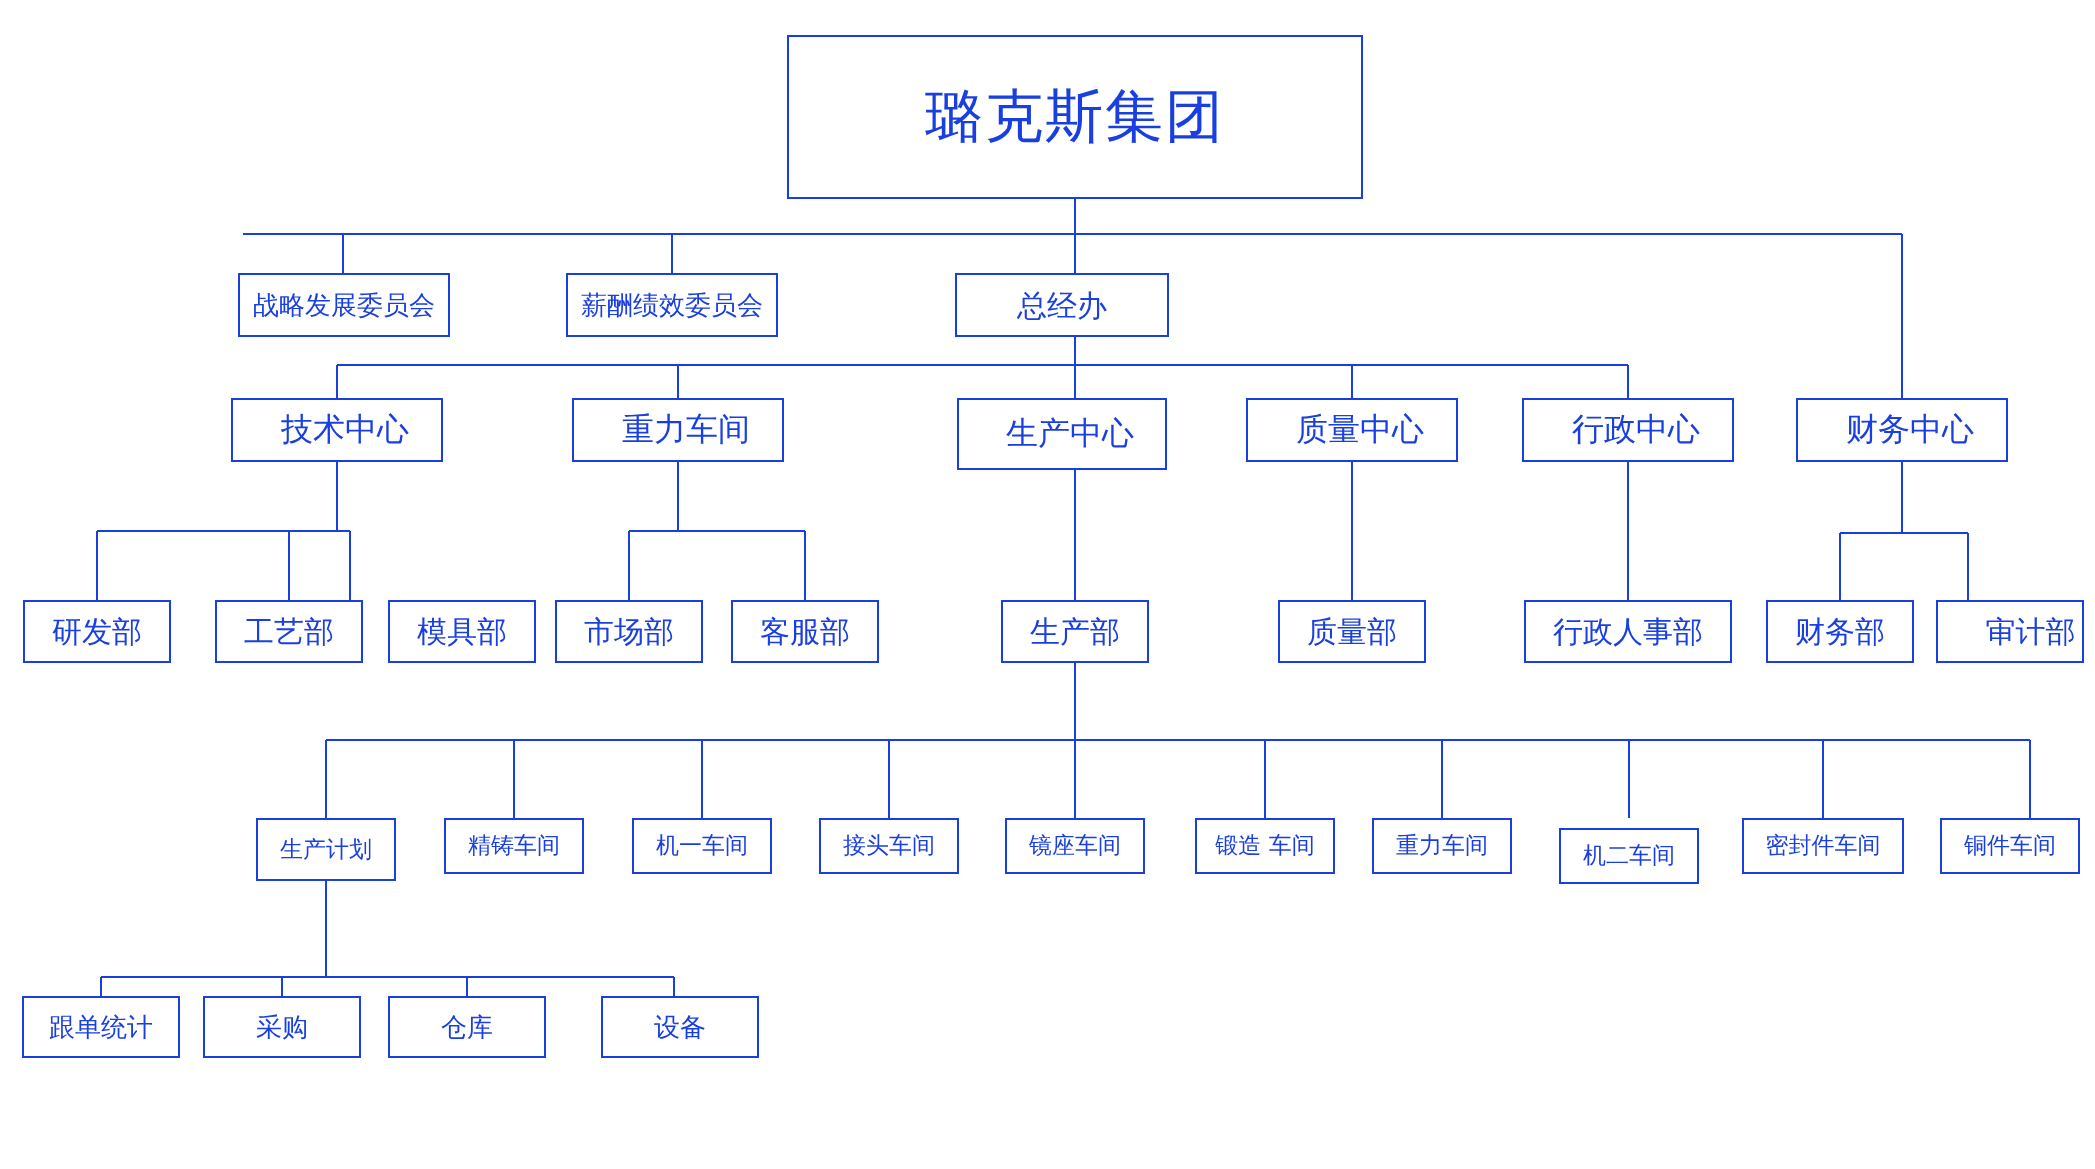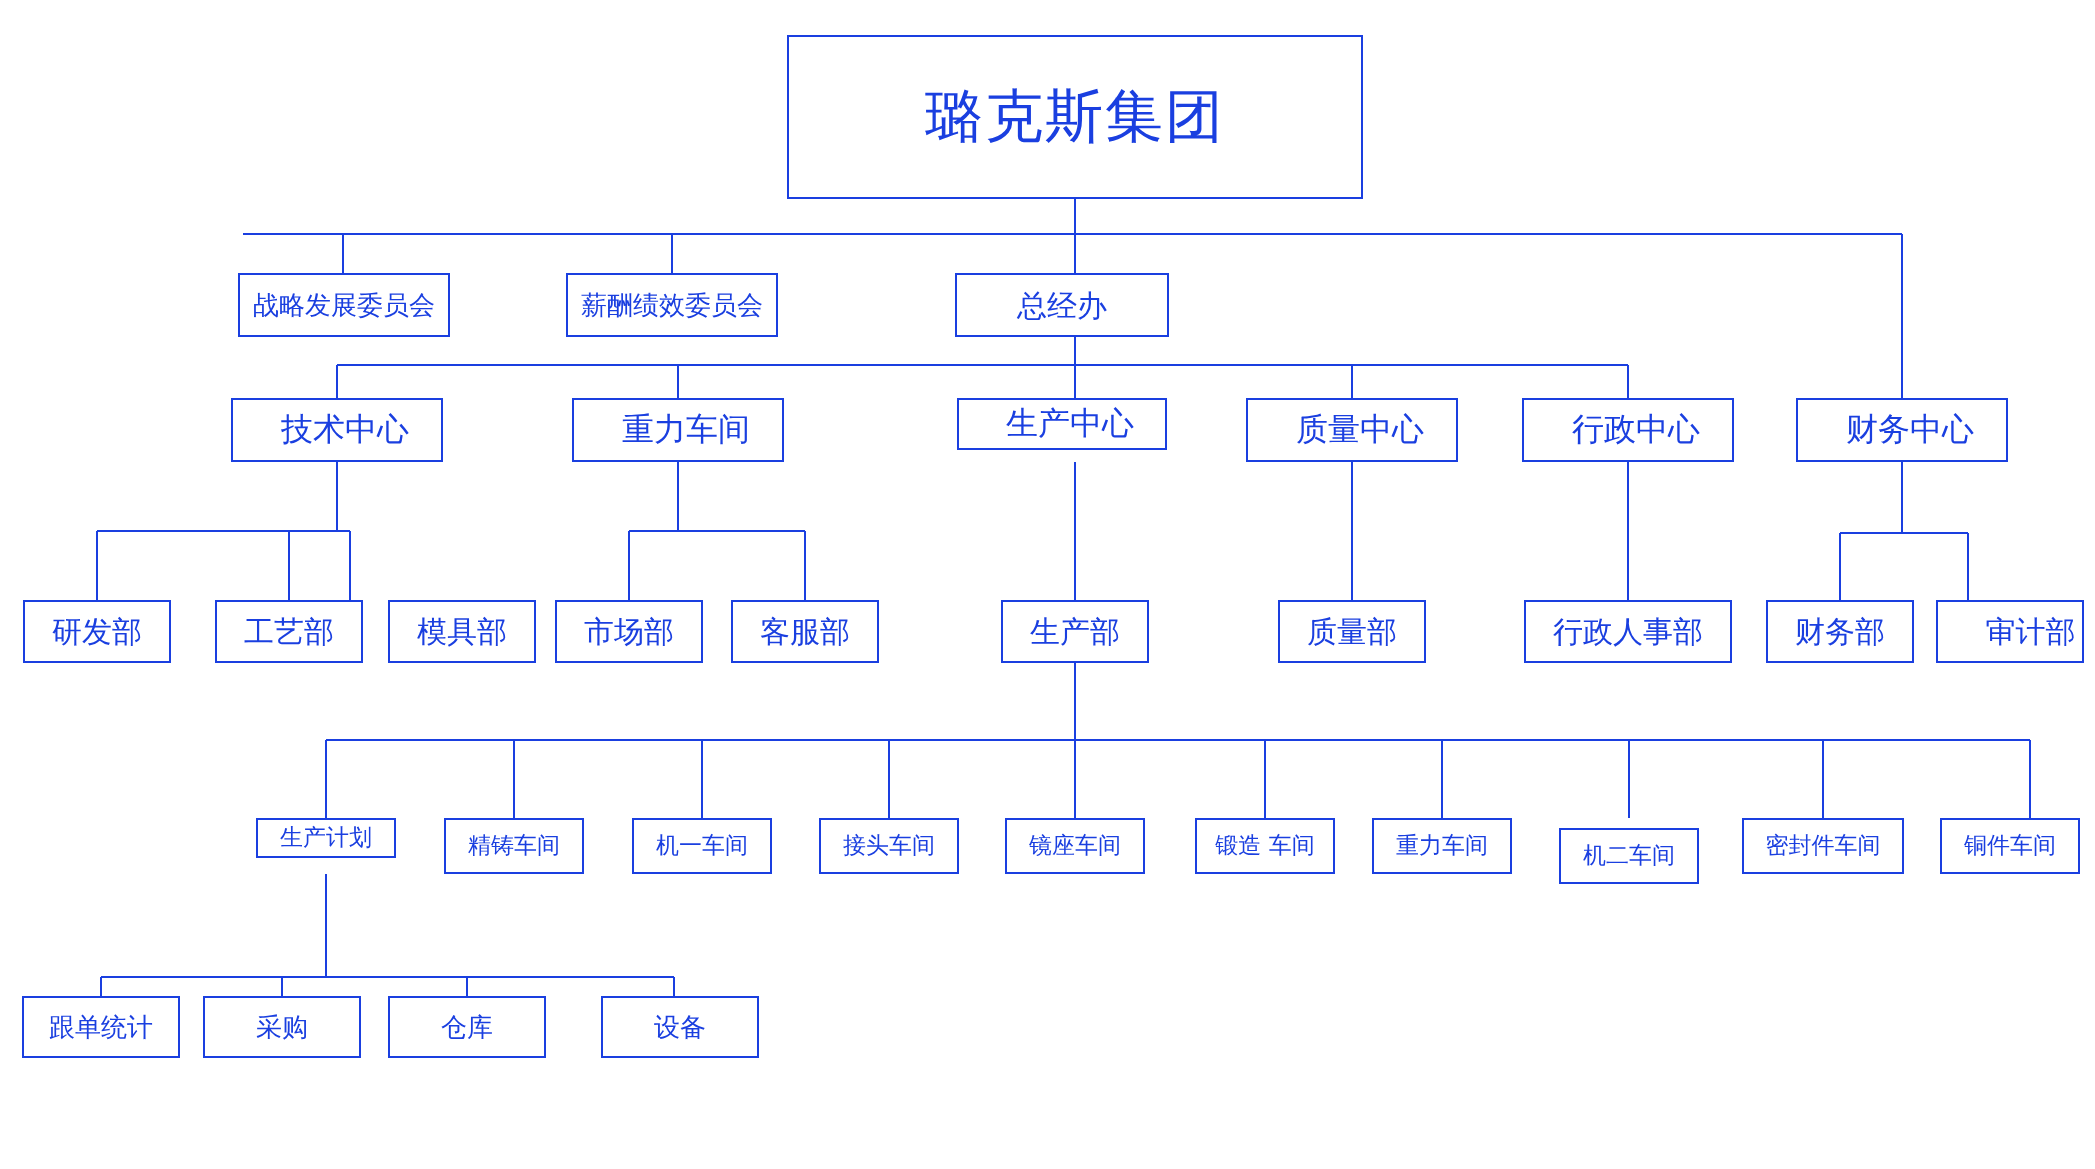--- a/index.html
+++ b/index.html
@@ -151,21 +151,21 @@
   <div class="node lvl-office" style="left:955px; top:273px; width:214px; height:64px;">
     <span>总经办</span>
   </div>
 
   <div class="node lvl-center" style="left:231px; top:398px; width:212px; height:64px;">
     <span>技术中心</span>
   </div>
   <div class="node lvl-center" style="left:572px; top:398px; width:212px; height:64px;">
     <span>重力车间</span>
   </div>
-  <div class="node lvl-center" style="left:957px; top:398px; width:210px; height:52px;">
+  <div class="node lvl-center" style="left:957px; top:398px; width:210px; height:72px;">
     <span>生产中心</span>
   </div>
   <div class="node lvl-center" style="left:1246px; top:398px; width:212px; height:64px;">
     <span>质量中心</span>
   </div>
   <div class="node lvl-center" style="left:1522px; top:398px; width:212px; height:64px;">
     <span>行政中心</span>
   </div>
   <div class="node lvl-center" style="left:1796px; top:398px; width:212px; height:64px;">
     <span>财务中心</span>
@@ -195,21 +195,21 @@
   <div class="node lvl-dept" style="left:1524px; top:600px; width:208px; height:63px;">
     <span>行政人事部</span>
   </div>
   <div class="node lvl-dept" style="left:1766px; top:600px; width:148px; height:63px;">
     <span>财务部</span>
   </div>
   <div class="node lvl-dept" style="left:1936px; top:600px; width:148px; height:63px;padding-left:41px;">
     <span>审计部</span>
   </div>
 
-  <div class="node lvl-shop" style="left:256px; top:818px; width:140px; height:40px;">
+  <div class="node lvl-shop" style="left:256px; top:818px; width:140px; height:63px;">
     <span>生产计划</span>
   </div>
   <div class="node lvl-shop" style="left:444px; top:818px; width:140px; height:56px;">
     <span>精铸车间</span>
   </div>
   <div class="node lvl-shop" style="left:632px; top:818px; width:140px; height:56px;">
     <span>机一车间</span>
   </div>
   <div class="node lvl-shop" style="left:819px; top:818px; width:140px; height:56px;">
     <span>接头车间</span>

